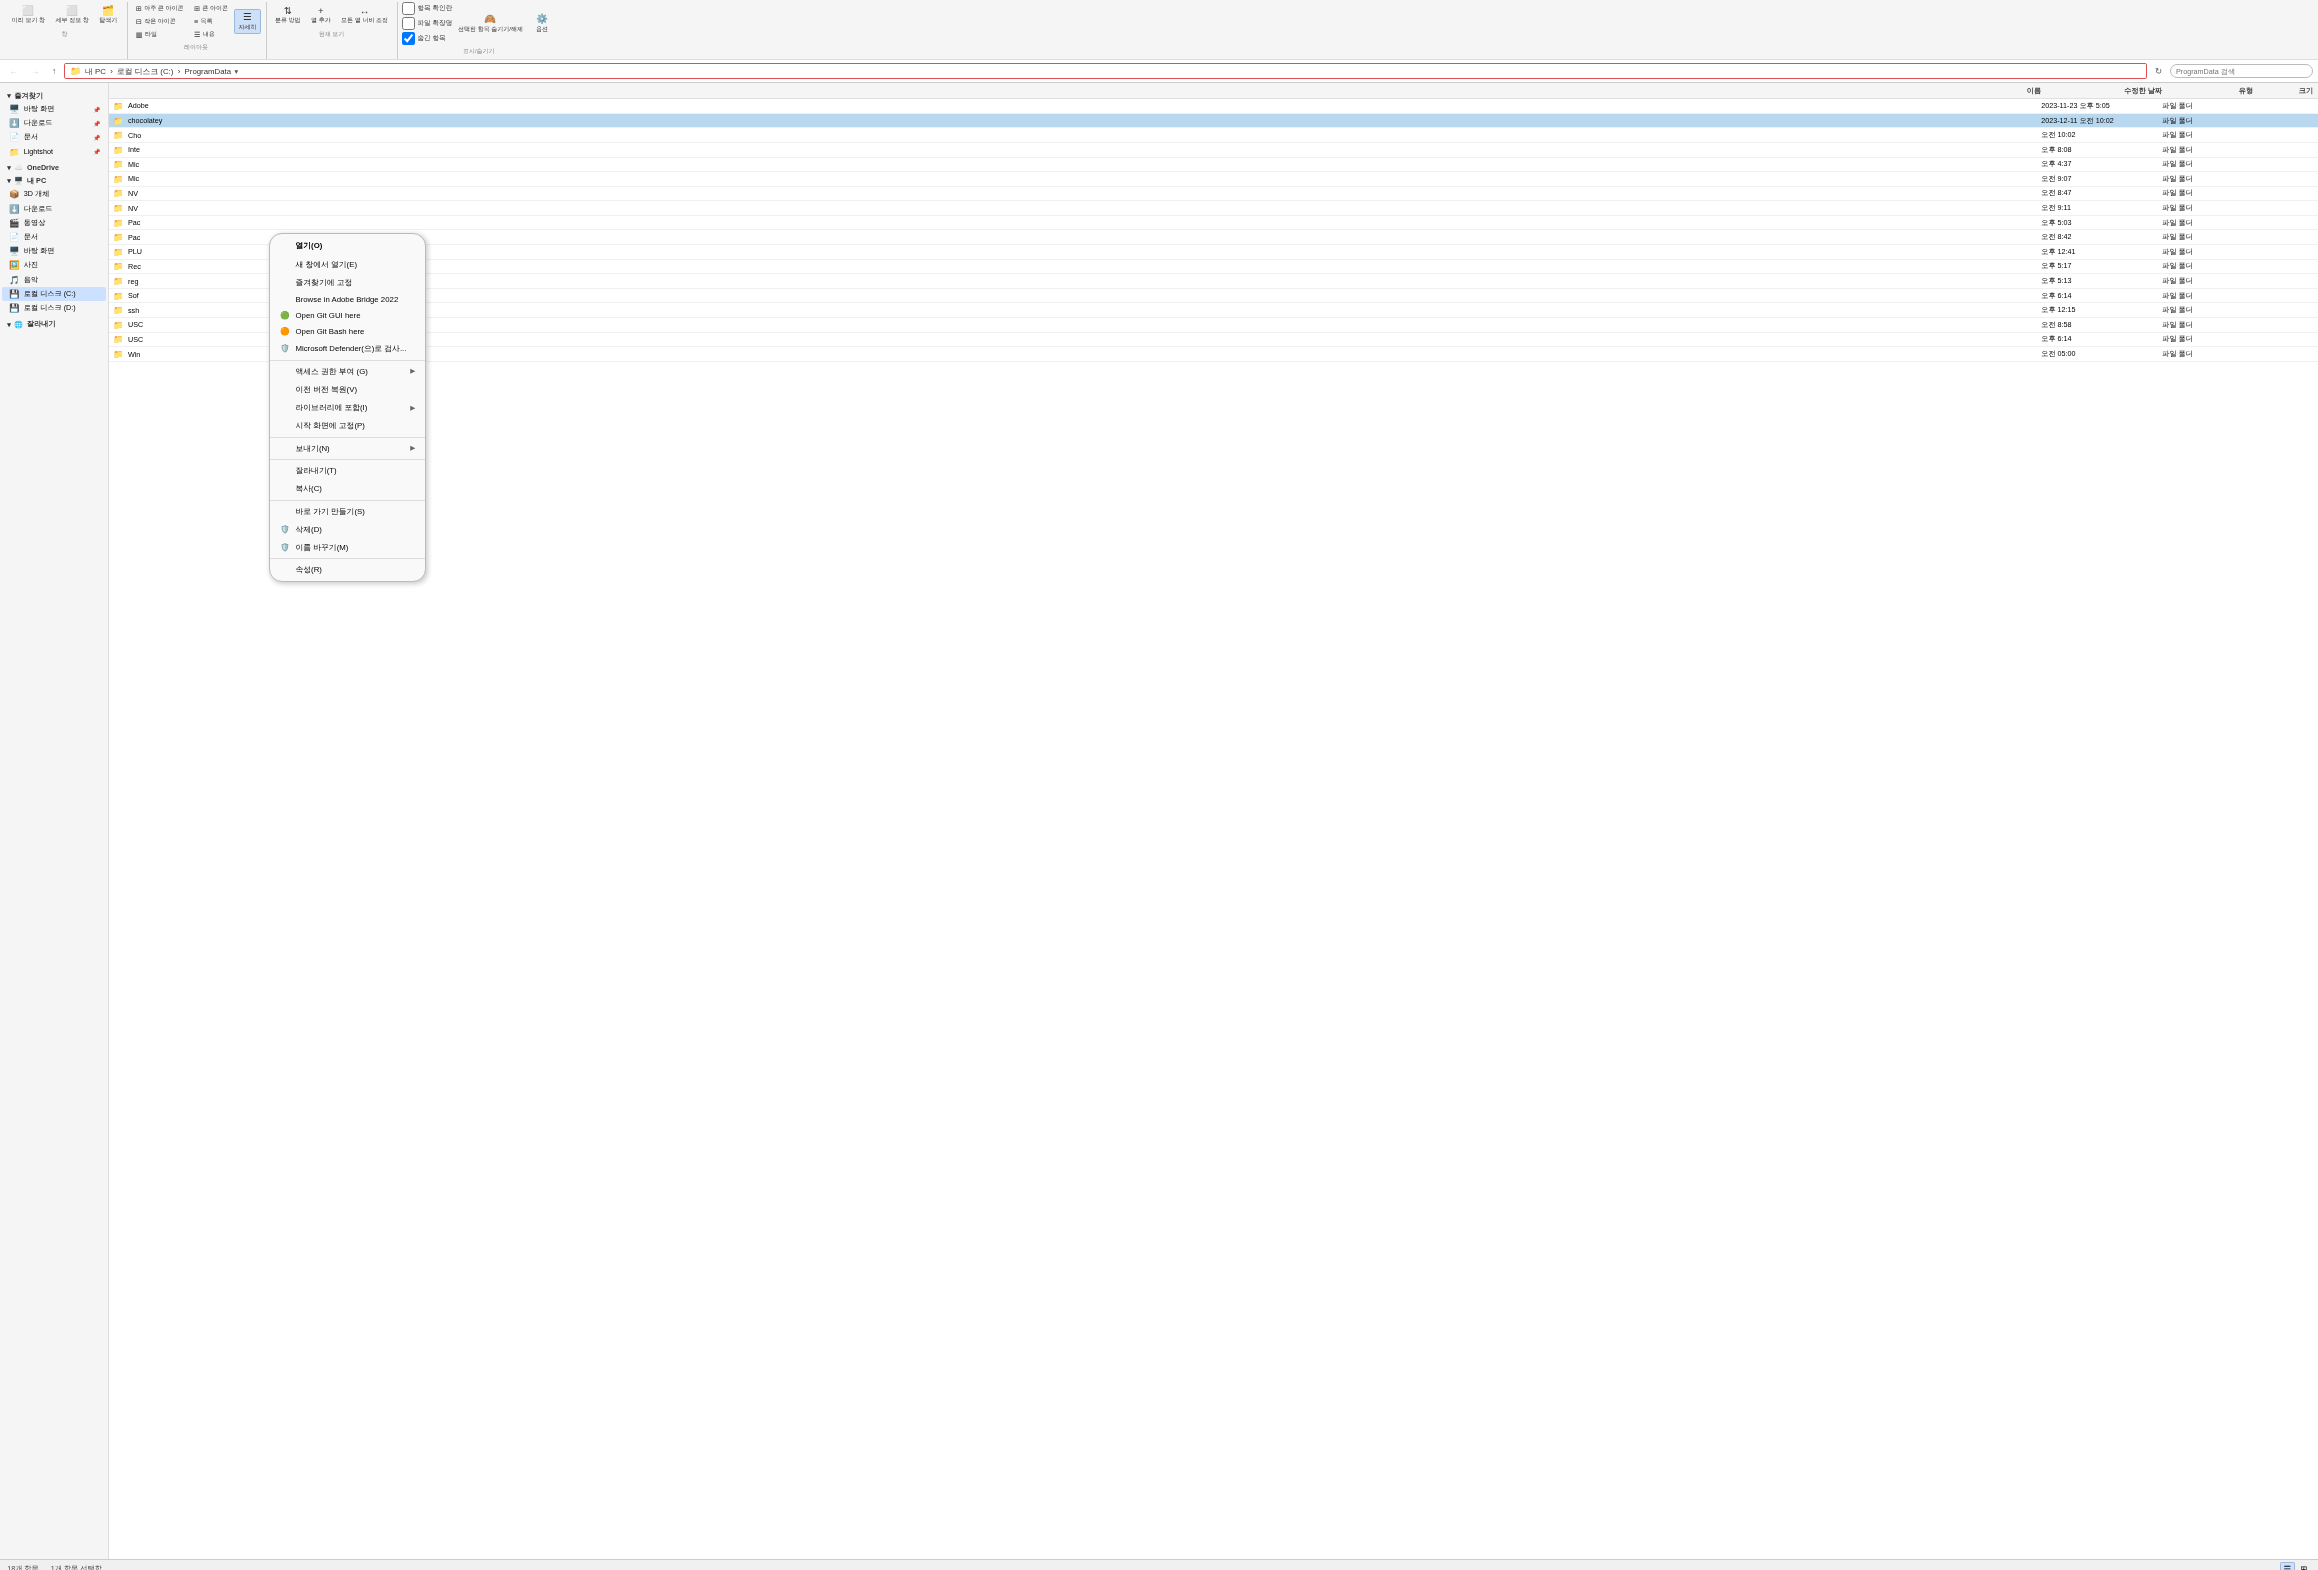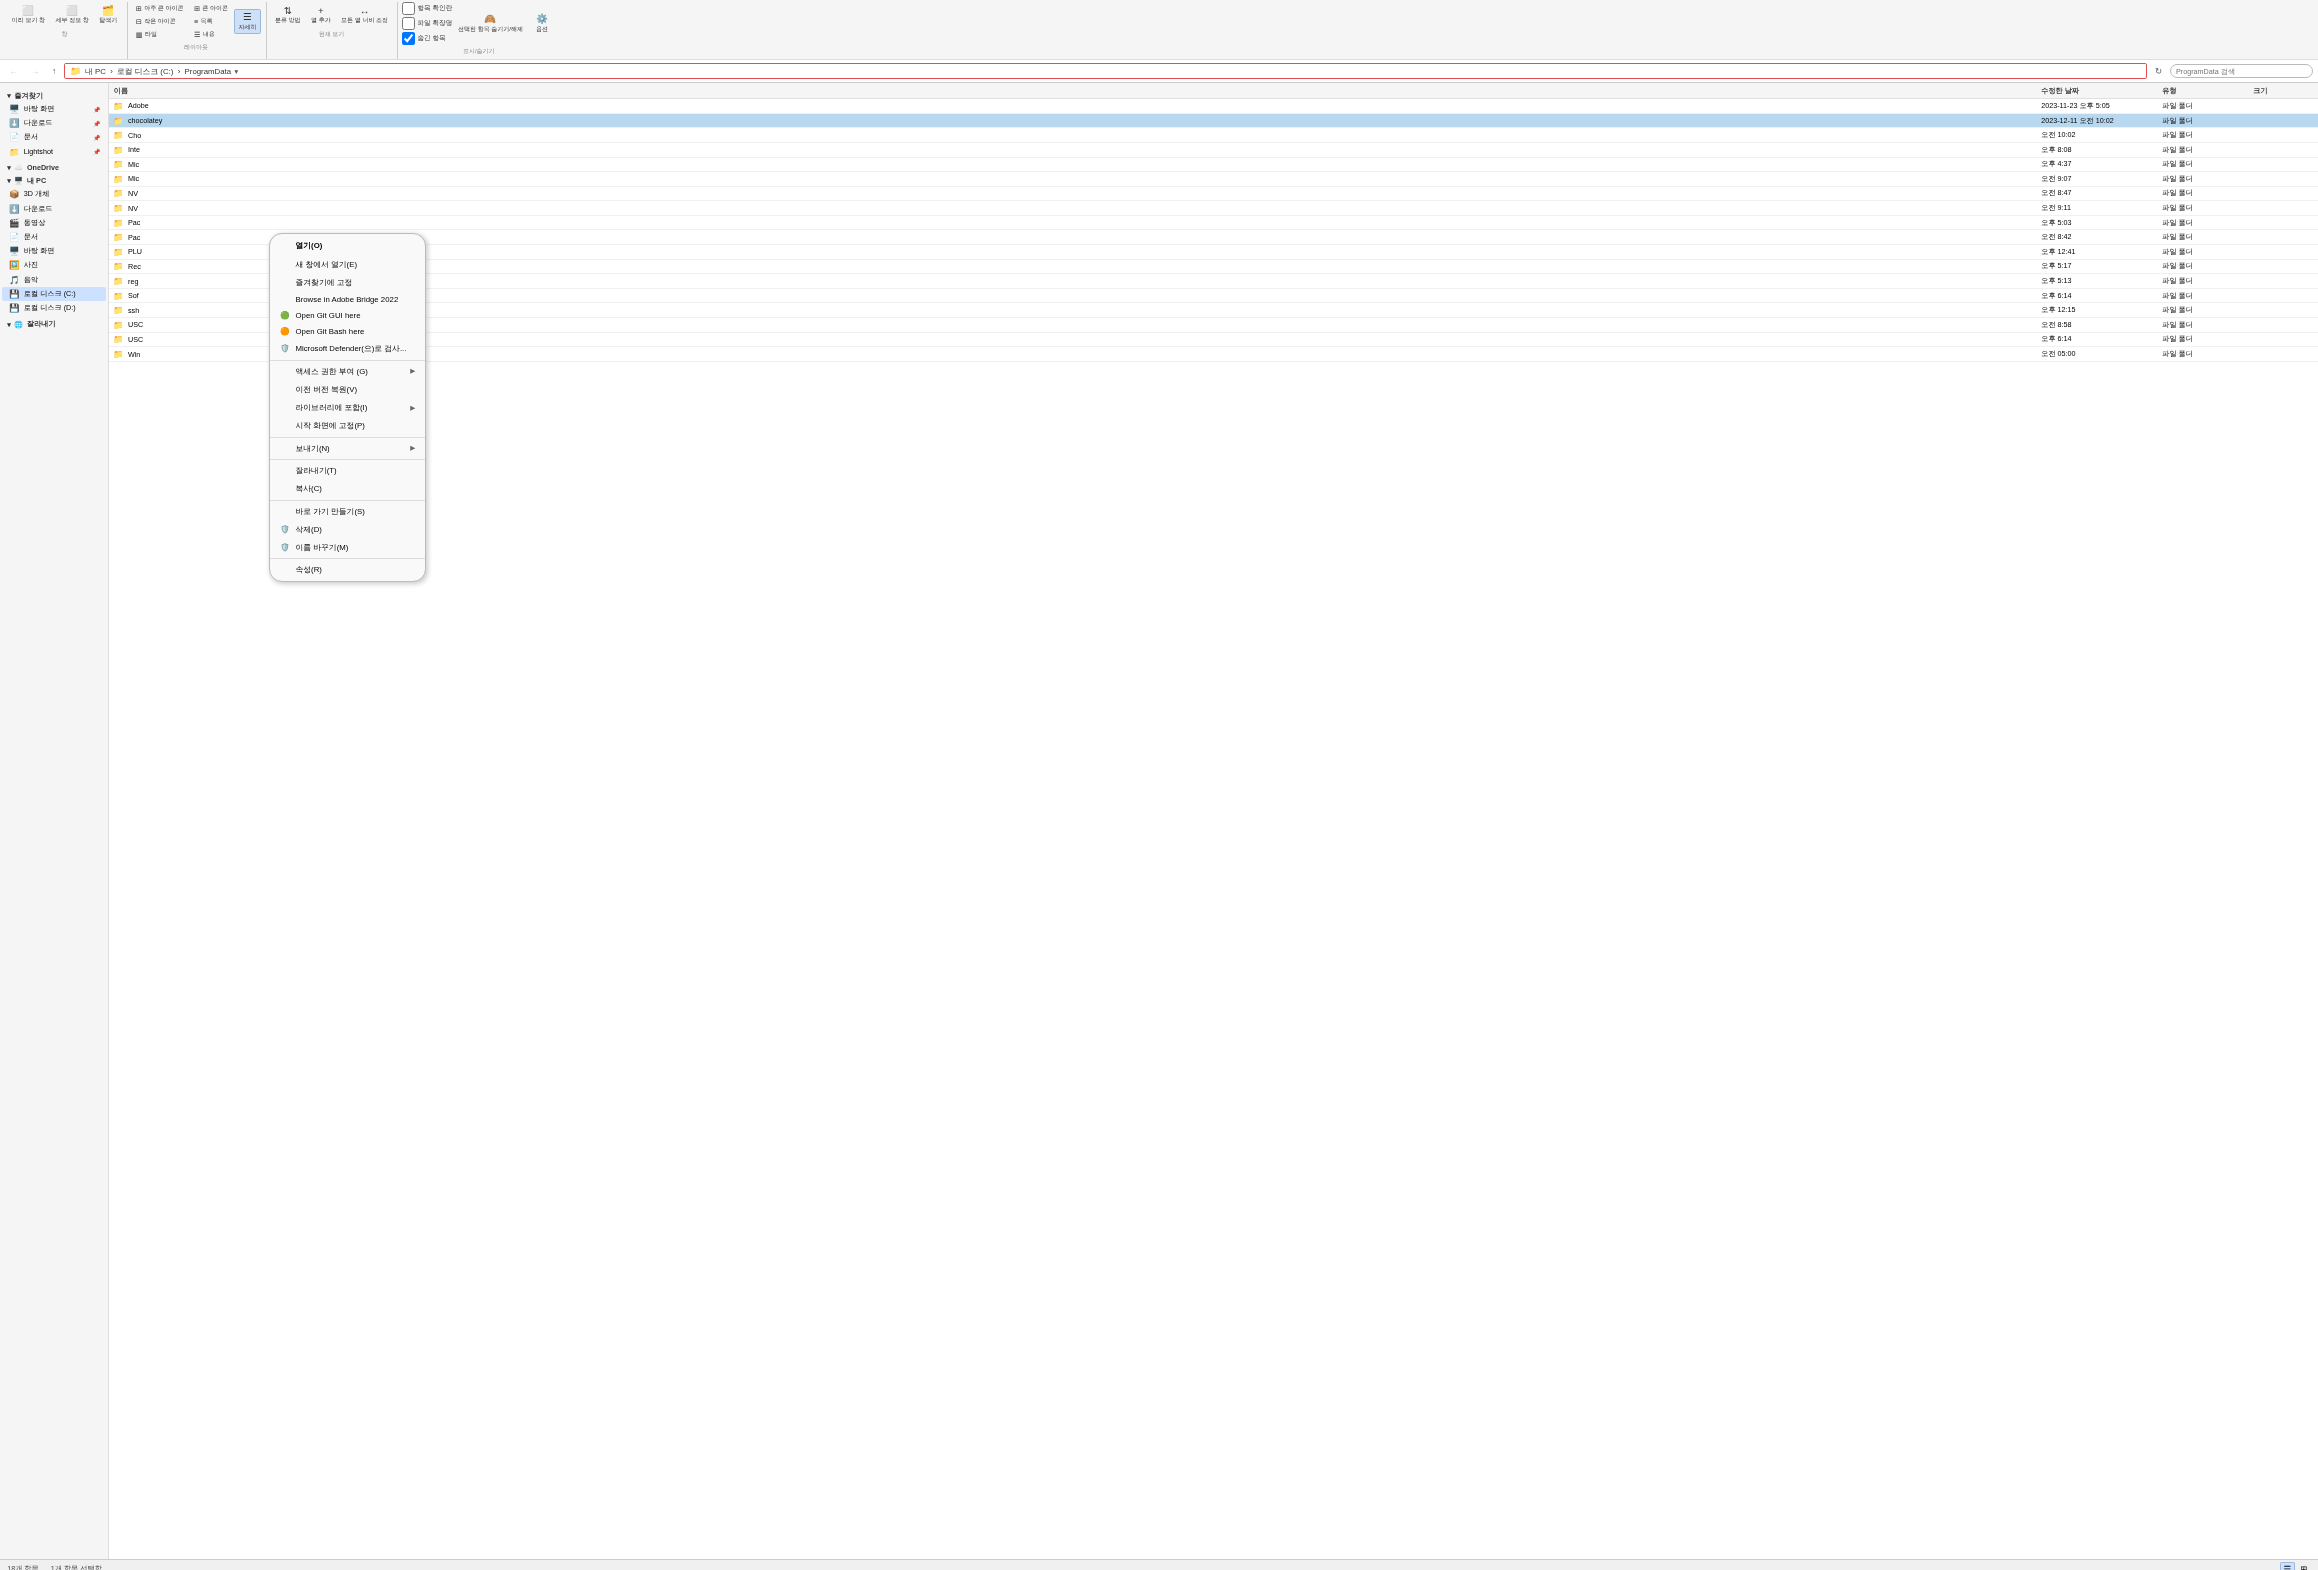--- a/index.html
+++ b/index.html
@@ -119,21 +119,21 @@
     .file-list-header {
       display: grid;
       grid-template-columns: 1fr 121px 91px 60px;
       border-bottom: 0.6px solid #e0e0e0;
       padding: 2.4px 4.8px;
       background: #f5f5f5;
       font-size: 7.2px;
       color: #444;
       font-weight: bold;
     }
-    .file-list-header span { cursor: pointer; }
+    .file-list-header span { cursor: pointer; text-align: right; }
     .file-row {
       display: grid;
       grid-template-columns: 1fr 121px 91px 60px;
       padding: 1.8px 4.8px;
       align-items: center;
       font-size: 7.2px;
       border-bottom: 0.6px solid #f0f0f0;
       cursor: pointer;
     }
     .file-row.context-selected { background: #b8d8f0; }

